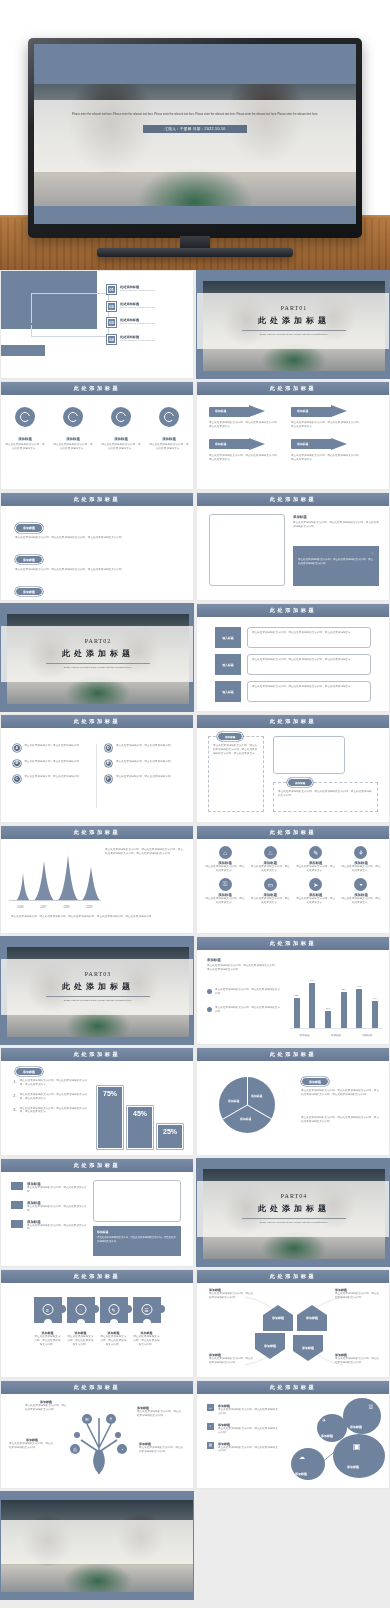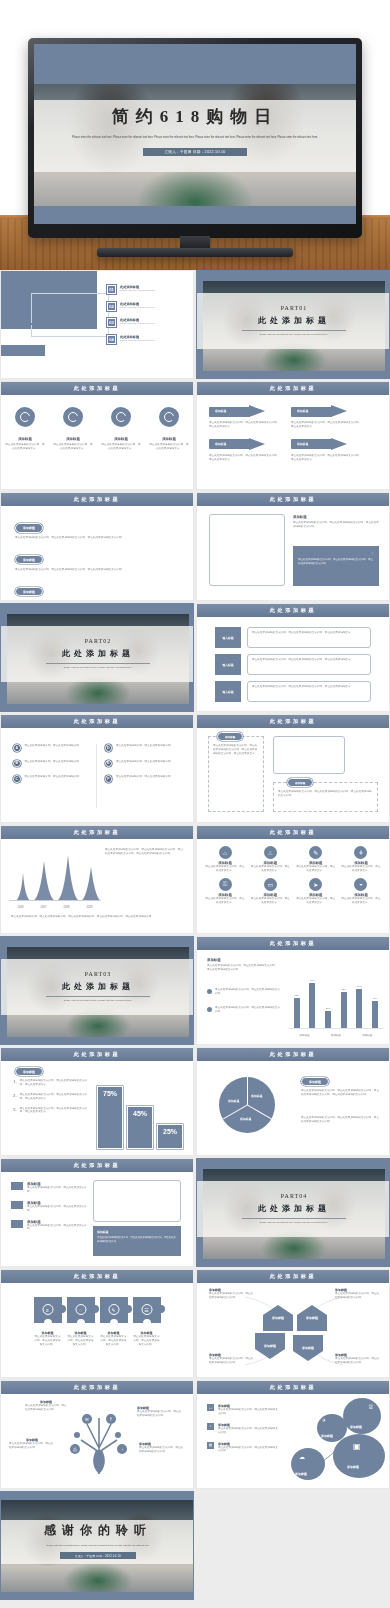--- a/index.html
+++ b/index.html
@@ -267,21 +267,20 @@
     <div class="tv-screen">
       <div class="photo"></div>
 
       <div class="cover-band-top" style="top:0;height:22%;"></div>
       <div class="cover-band-bottom" style="bottom:0;height:10%;"></div>
 
 
       <div class="cover-white" style="top:31%;height:40%;"></div>
 
       <div style="position:absolute;left:0;right:0;top:34%;">
-        <div class="cover-title" style="font-size:17px;letter-spacing:7px;">简约618购物日</div>
         <div class="cover-sub" style="font-size:2.6px;margin:8px 26px 0;">Please enter the relevant text here. Please enter the relevant text here. Please enter the relevant text here. Please enter the relevant text here. Please enter the relevant text here. Please enter the relevant text here.</div>
         <div class="cover-pill" style="width:104px;font-size:3.6px;padding:2px 0;margin-top:8px;">汇报人：千图网 日期：2022.10.10</div>
       </div>
     </div>
   </div>
 
   <div class="tv-stand-neck"></div>
   <div class="tv-stand-base"></div>
 </div>
 
@@ -977,22 +976,17 @@
       </div>
     </div>
   </div>
 
   <div class="slide full">
     <div style="position:absolute;inset:0;background:#6f829e;overflow:hidden;">
       <div style="position:absolute;left:0;top:8px;width:194px;height:92px;overflow:hidden;">
           <div class="photo sm"></div>
         </div>
       <div style="position:absolute;left:0;top:28px;width:194px;height:44px;background:rgba(248,246,242,.82);"></div>
-      <div style="position:absolute;left:0;top:30px;width:194px;">
-        <div class="cover-title" style="font-size:12px;letter-spacing:6px;">感谢你的聆听</div>
-        <div class="cover-sub" style="font-size:2.2px;margin:5px 18px 0;">Please enter the relevant text here. Please enter the relevant text here. Please enter the relevant text here.</div>
-        <div class="cover-pill" style="width:76px;font-size:2.6px;padding:1.5px 0;margin-top:5px;">汇报人：千图网 日期：2022.10.10</div>
-      </div>
     </div>
   </div>
 
   <div class="slide filler"></div>
 </div>
 
 </body></html>

